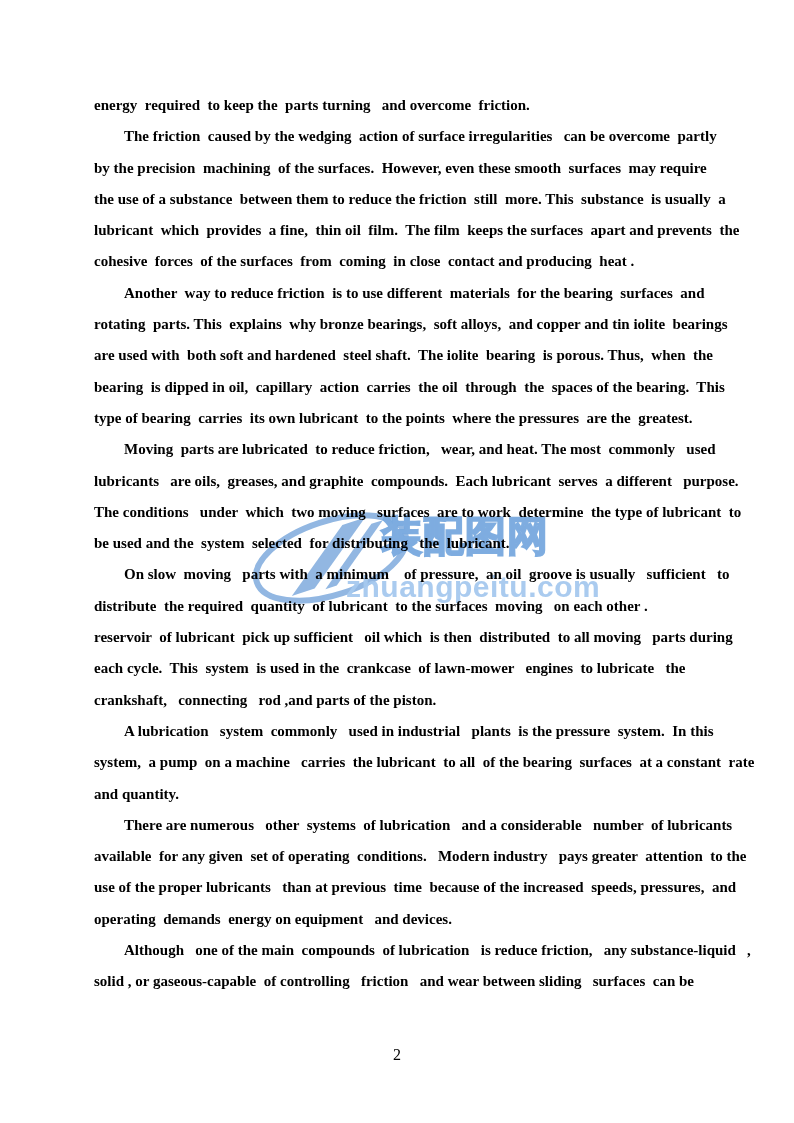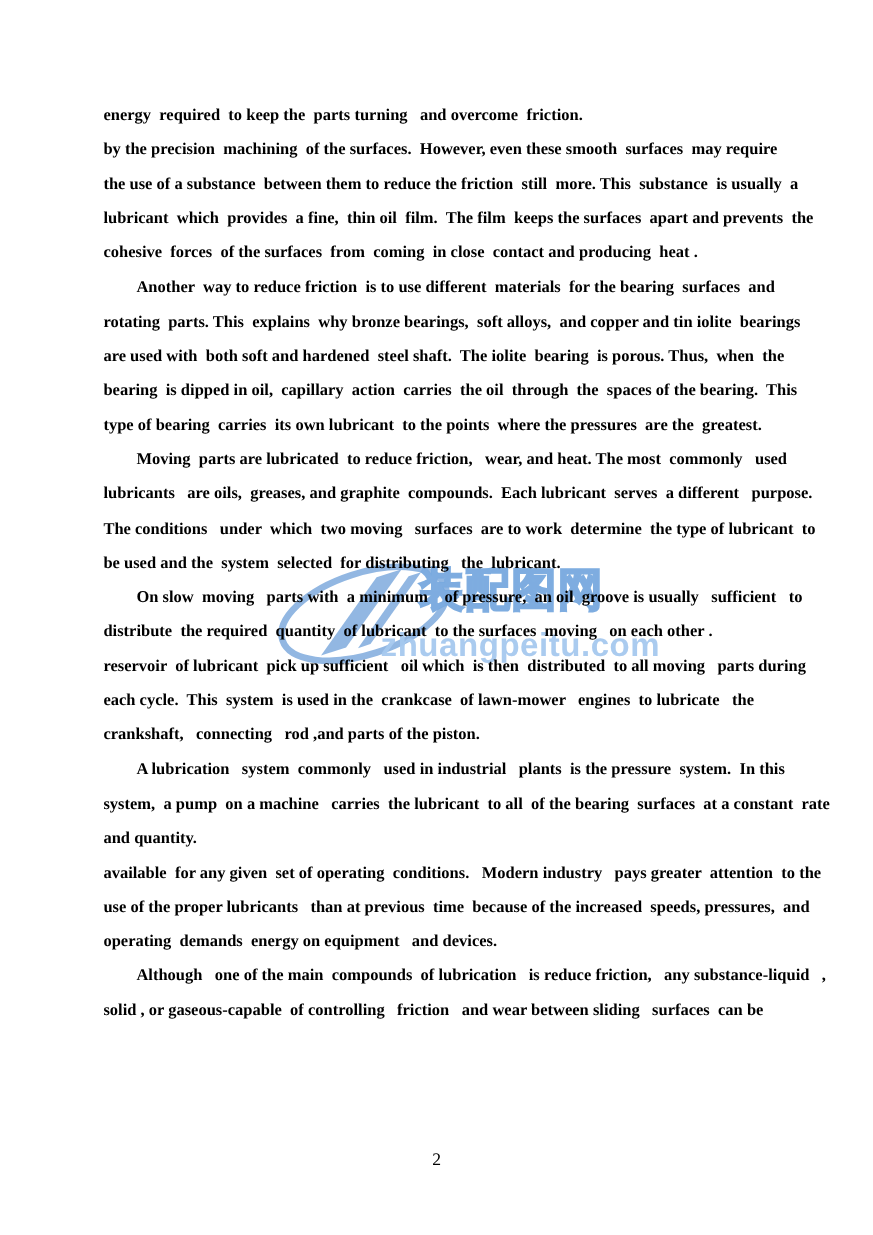--- a/index.html
+++ b/index.html
@@ -70,20 +70,21 @@
     </svg>
     <div class="wm-cn">装配图网</div>
     <div class="wm-en">zhuangpeitu.com</div>
   </div>
 
   <div class="content">
       <div class="paragraph">
         <div class="line">energy  required  to keep the  parts turning   and overcome  friction.</div>
       </div>
       <div class="paragraph">
+        <div class="line indent">The friction  caused by the wedging  action of surface irregularities   can be overcome  partly</div>
         <div class="line">by the precision  machining  of the surfaces.  However, even these smooth  surfaces  may require</div>
         <div class="line">the use of a substance  between them to reduce the friction  still  more. This  substance  is usually  a</div>
         <div class="line">lubricant  which  provides  a fine,  thin oil  film.  The film  keeps the surfaces  apart and prevents  the</div>
         <div class="line">cohesive  forces  of the surfaces  from  coming  in close  contact and producing  heat .</div>
       </div>
       <div class="paragraph">
         <div class="line indent">Another  way to reduce friction  is to use different  materials  for the bearing  surfaces  and</div>
         <div class="line">rotating  parts. This  explains  why bronze bearings,  soft alloys,  and copper and tin iolite  bearings</div>
         <div class="line">are used with  both soft and hardened  steel shaft.  The iolite  bearing  is porous. Thus,  when  the</div>
         <div class="line">bearing  is dipped in oil,  capillary  action  carries  the oil  through  the  spaces of the bearing.  This</div>
@@ -103,20 +104,21 @@
         <div class="line">reservoir  of lubricant  pick up sufficient   oil which  is then  distributed  to all moving   parts during</div>
         <div class="line">each cycle.  This  system  is used in the  crankcase  of lawn-mower   engines  to lubricate   the</div>
         <div class="line">crankshaft,   connecting   rod ,and parts of the piston.</div>
       </div>
       <div class="paragraph">
         <div class="line indent">A lubrication   system  commonly   used in industrial   plants  is the pressure  system.  In this</div>
         <div class="line">system,  a pump  on a machine   carries  the lubricant  to all  of the bearing  surfaces  at a constant  rate</div>
         <div class="line">and quantity.</div>
       </div>
       <div class="paragraph">
+        <div class="line indent">There are numerous   other  systems  of lubrication   and a considerable   number  of lubricants</div>
         <div class="line">available  for any given  set of operating  conditions.   Modern industry   pays greater  attention  to the</div>
         <div class="line">use of the proper lubricants   than at previous  time  because of the increased  speeds, pressures,  and</div>
         <div class="line">operating  demands  energy on equipment   and devices.</div>
       </div>
       <div class="paragraph">
         <div class="line indent">Although   one of the main  compounds  of lubrication   is reduce friction,   any substance-liquid   ,</div>
         <div class="line">solid , or gaseous-capable  of controlling   friction   and wear between sliding   surfaces  can be</div>
       </div>
     </div>
 

